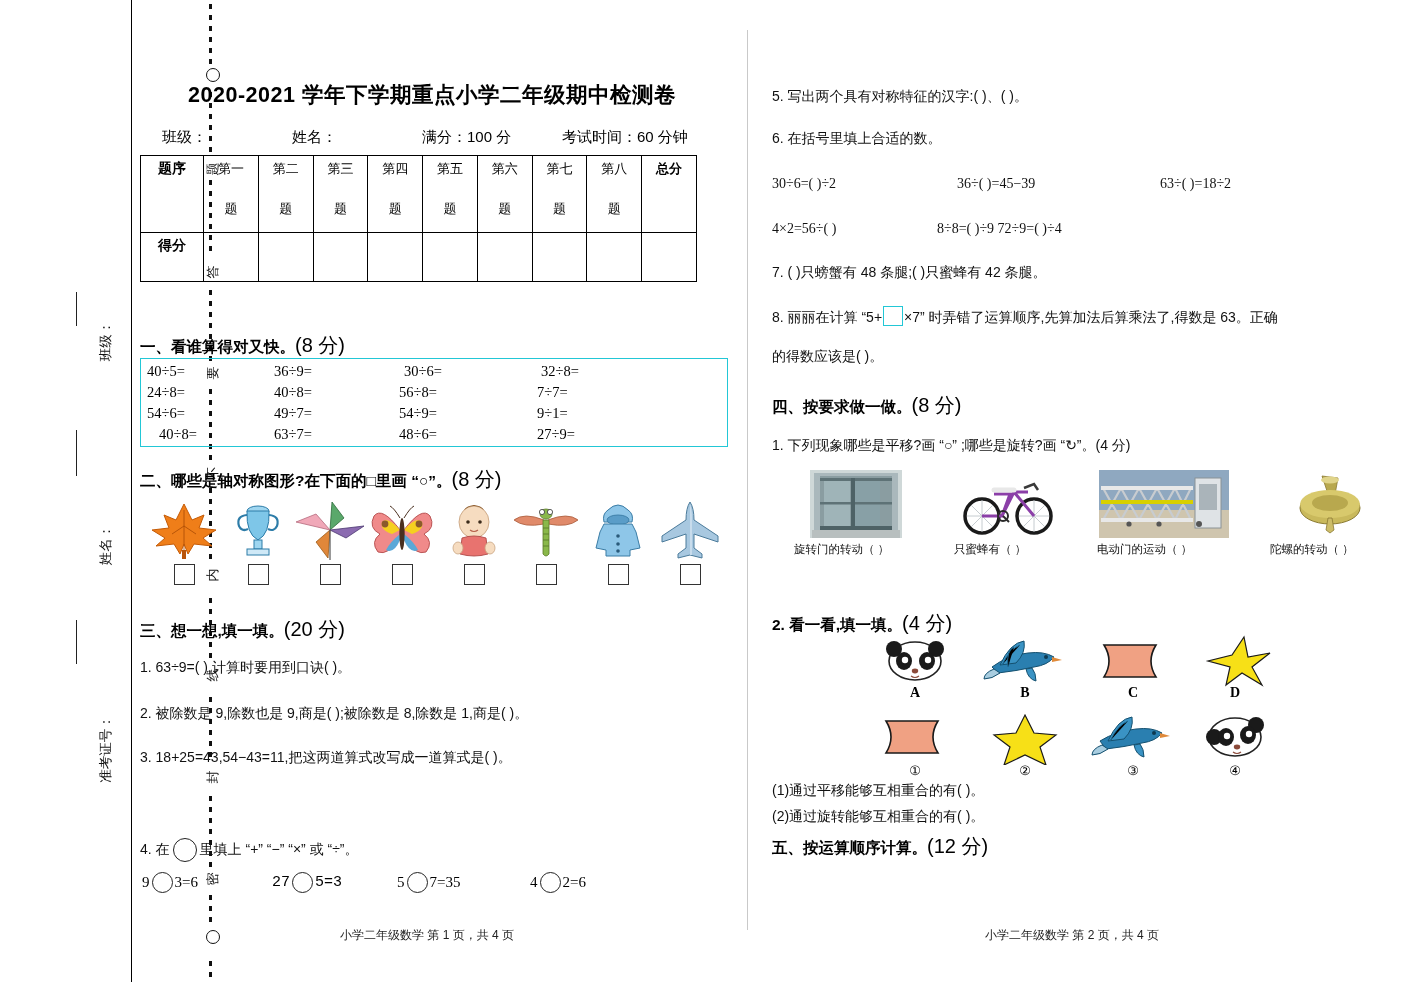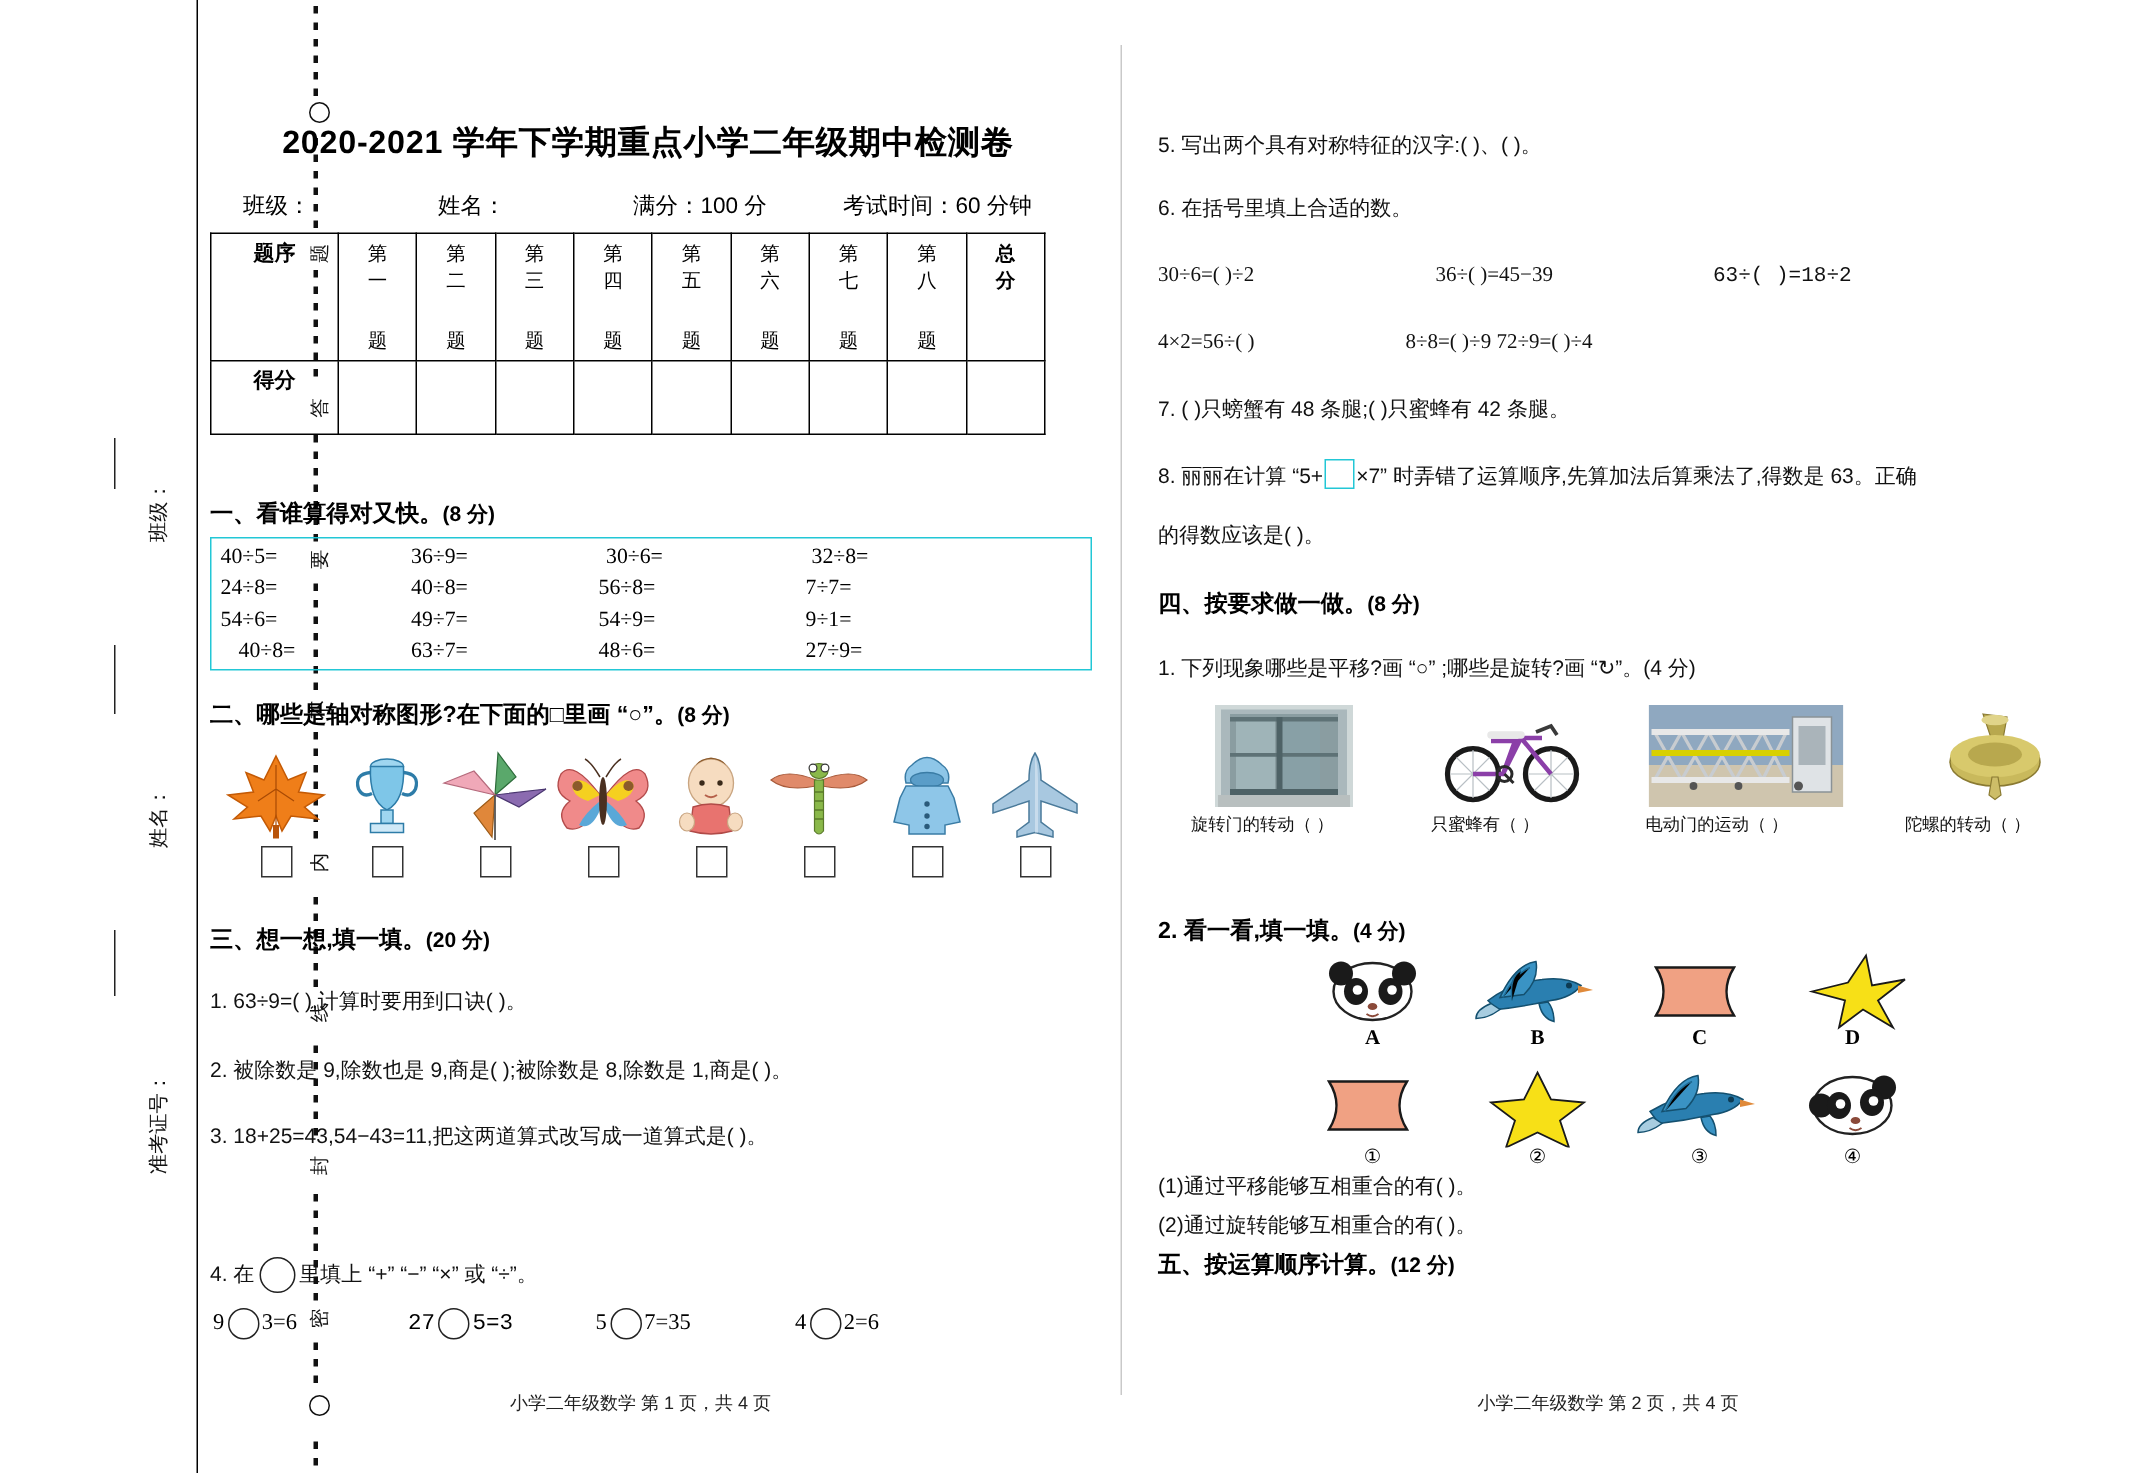--- a/index.html
+++ b/index.html
@@ -143,38 +143,38 @@
     top: 155px;
     border-collapse: collapse;
     width: 557px;
     font-family: "Liberation Sans", sans-serif;
   }
   table.score td {
     border: 1.2px solid #000;
     text-align: center;
     vertical-align: top;
     font-size: 13px;
-    padding: 4px 19px;
+    padding: 4px 8px;
   }
   table.score tr.r1 td { height: 68px; }
   table.score tr.r2 td { height: 40px; }
   table.score td.lbl { font-weight: bold; font-size: 14px; width: 46px; }
   td.qcell .q-top { display: block; }
   td.qcell .q-bot { display: block; margin-top: 22px; }
   td.total { font-weight: bold; font-size: 14px; }
 
   
   .sec-head {
     position: absolute;
     font-family: "Liberation Sans", sans-serif;
     font-weight: bold;
     font-size: 15.5px;
     white-space: nowrap;
   }
-  .sec-head .pts { font-weight: bold; font-size: 14px; }
+  .sec-head .pts { font-weight: normal; font-size: 20px; }
 
   .q-text {
     position: absolute;
     font-family: "Liberation Sans", sans-serif;
     font-size: 14px;
     white-space: nowrap;
     color: #111;
   }
 
   
@@ -648,21 +648,21 @@
     <div class="footer">小学二年级数学  第 1 页，共 4 页</div>
   </div>
 
   <div class="sheet" id="sheet-right">
 
     <div class="q-text" style="left:20px; top:88px;">5. 写出两个具有对称特征的汉字:(        )、(        )。</div>
     <div class="q-text" style="left:20px; top:130px;">6. 在括号里填上合适的数。</div>
 
     <div class="q-text" style="left:20px; top:176px; font-family:'Liberation Serif',serif;">30÷6=(        )÷2</div>
     <div class="q-text" style="left:205px; top:176px; font-family:'Liberation Serif',serif;">36÷(        )=45−39</div>
-    <div class="q-text" style="left:390px; top:176px; font-family:Liberation Mono, monospace;">63÷(        )=18÷2</div>
+    <div class="q-text" style="left:408px; top:176px; font-family:Liberation Serif, serif;">63÷(        )=18÷2</div>
     <div class="q-text" style="left:20px; top:221px; font-family:'Liberation Serif',serif;">4×2=56÷(        )</div>
     <div class="q-text" style="left:185px; top:221px; font-family:'Liberation Serif',serif;">8÷8=(        )÷9 72÷9=(        )÷4</div>
 
     <div class="q-text" style="left:20px; top:264px;">7. (        )只螃蟹有 48 条腿;(        )只蜜蜂有 42 条腿。</div>
 
     <div class="q-text" style="left:20px; top:306px;">
       <span>8. 丽丽在计算 “5+</span><span class="blank-sq"></span><span>×7” 时弄错了运算顺序,先算加法后算乘法了,得数是 63。正确</span>
     </div>
     <div class="q-text" style="left:20px; top:348px;">的得数应该是(        )。</div>
 

